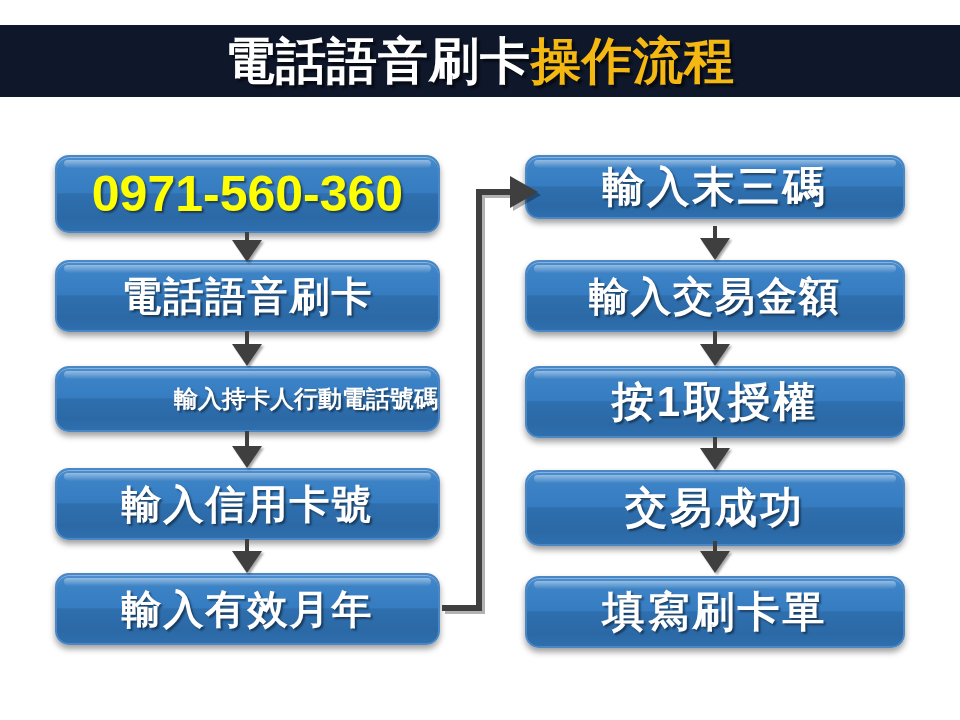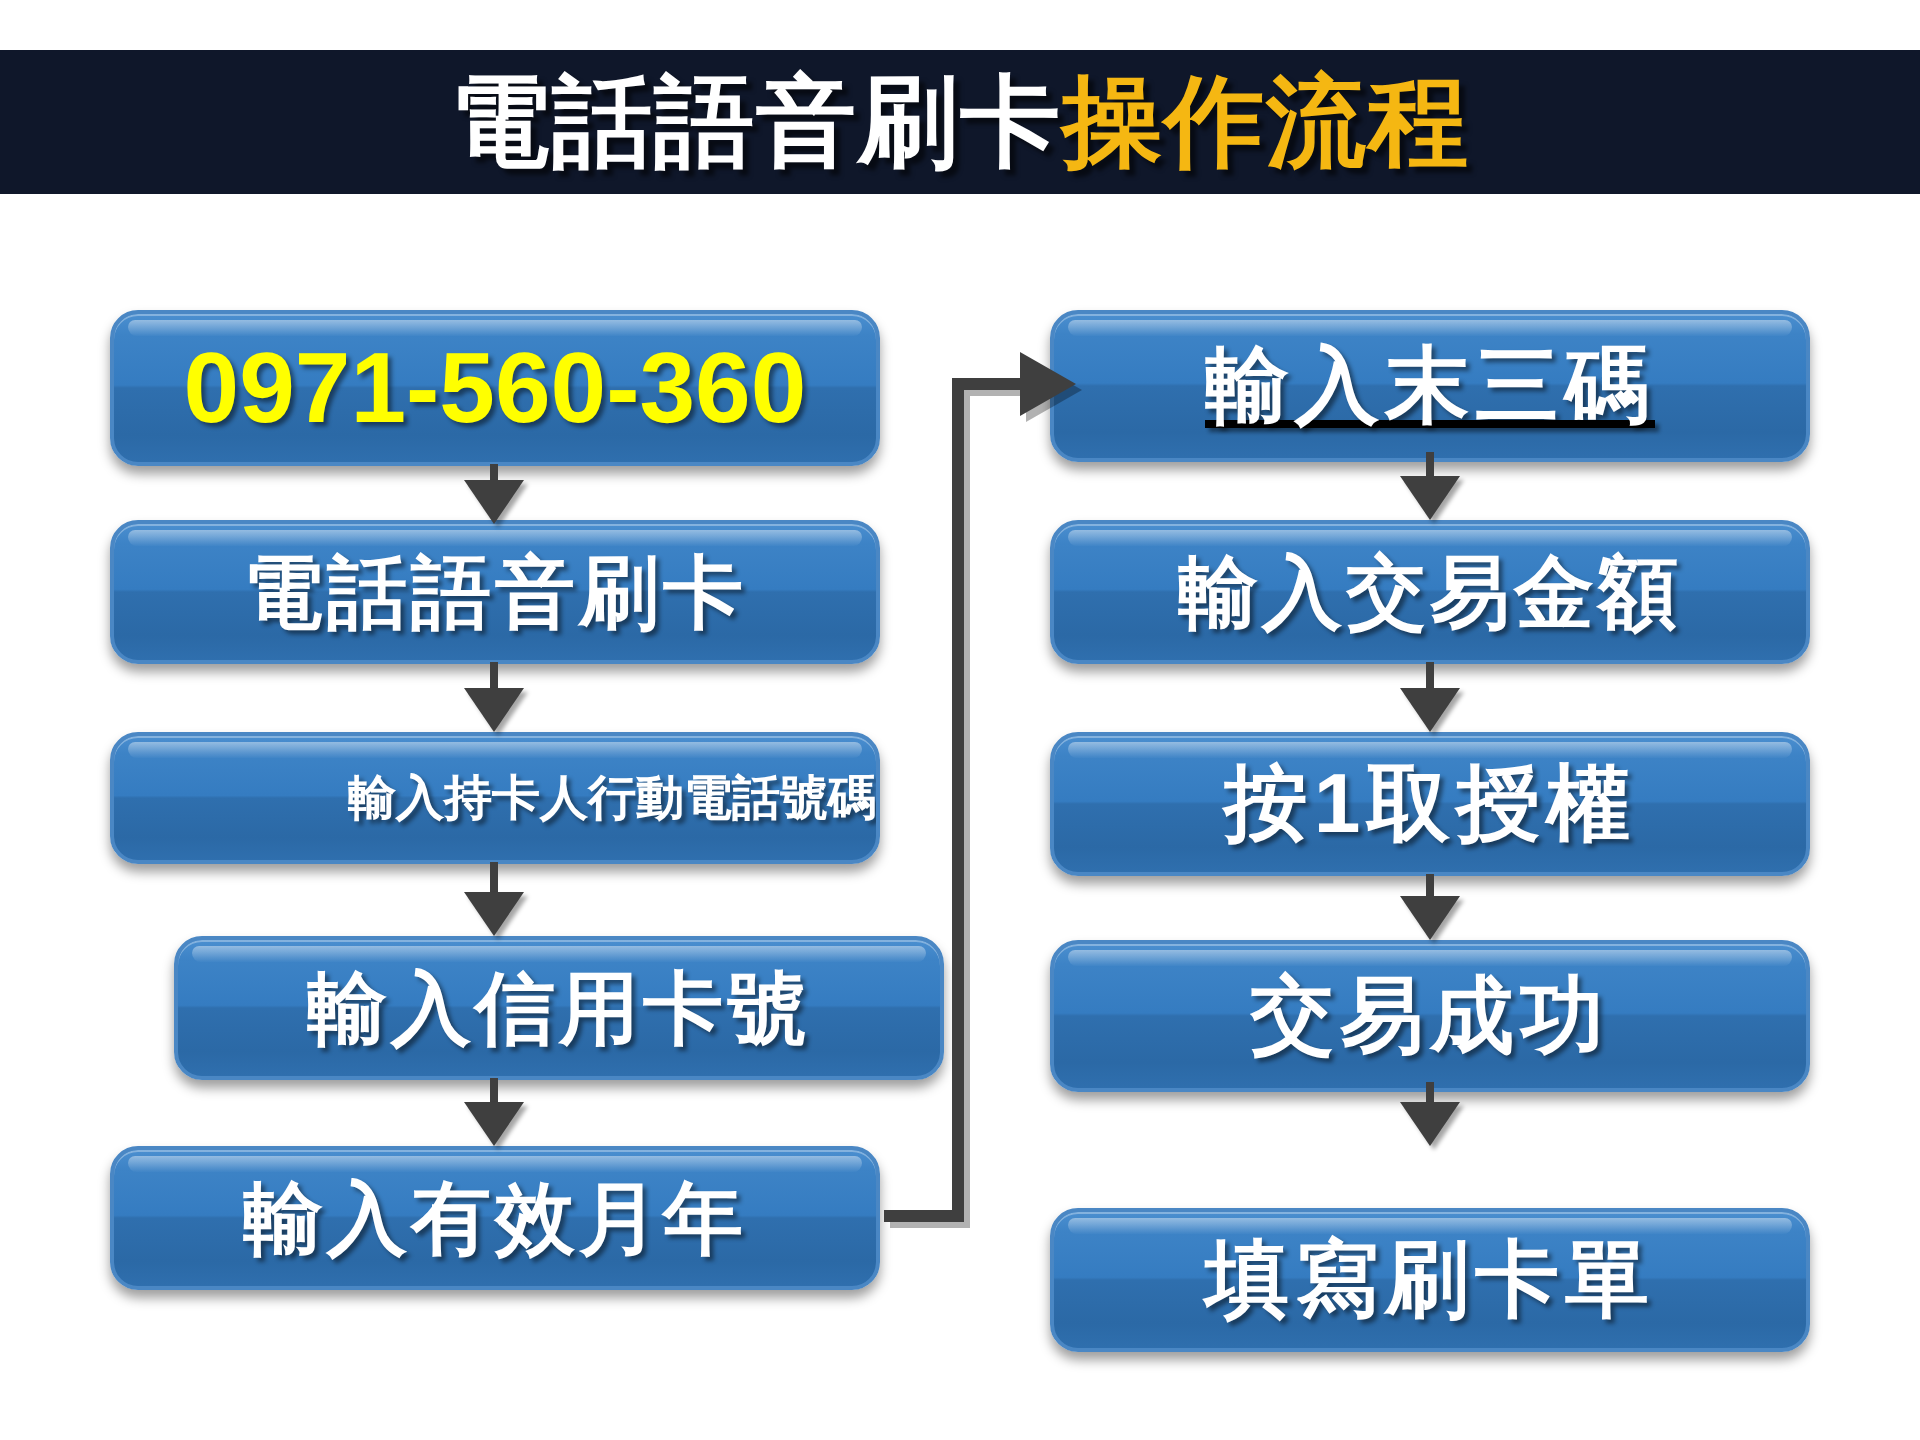--- a/index.html
+++ b/index.html
@@ -144,45 +144,45 @@
 </div>
 
 <div class="flow-box" style="left:55px; top:260px; width:385px; height:72px;">
   <span class="flow-label size-md">電話語音刷卡</span>
 </div>
 
 <div class="flow-box" style="left:55px; top:366px; width:385px; height:66px;justify-content:flex-end;">
   <span class="flow-label size-sm">輸入持卡人行動電話號碼</span>
 </div>
 
-<div class="flow-box" style="left:55px; top:468px; width:385px; height:72px;margin-left:32px;">
+<div class="flow-box" style="left:55px; top:468px; width:385px; height:72px;">
   <span class="flow-label size-md">輸入信用卡號</span>
 </div>
 
 <div class="flow-box" style="left:55px; top:573px; width:385px; height:72px;">
   <span class="flow-label size-md">輸入有效月年</span>
 </div>
 
-<div class="flow-box" style="left:525px; top:155px; width:380px; height:76px;text-decoration:underline;">
+<div class="flow-box" style="left:525px; top:155px; width:380px; height:64px;">
   <span class="flow-label size-lg">輸入末三碼</span>
 </div>
 
 <div class="flow-box" style="left:525px; top:260px; width:380px; height:72px;">
   <span class="flow-label size-md">輸入交易金額</span>
 </div>
 
 <div class="flow-box" style="left:525px; top:366px; width:380px; height:72px;">
   <span class="flow-label size-lg">按1取授權</span>
 </div>
 
 <div class="flow-box" style="left:525px; top:470px; width:380px; height:76px;">
   <span class="flow-label size-lg">交易成功</span>
 </div>
 
-<div class="flow-box" style="left:525px; top:604px; width:380px; height:72px;">
+<div class="flow-box" style="left:525px; top:576px; width:380px; height:72px;">
   <span class="flow-label size-lg">填寫刷卡單</span>
 </div>
 
 <div class="down-arrow" style="left:232px; top:232px; height:30px;">
   <div class="stem" style="height:10px;"></div>
   <div class="head" style="top:8px;"></div>
 </div>
 <div class="down-arrow" style="left:232px; top:331px; height:36px;">
   <div class="stem" style="height:14px;"></div>
   <div class="head" style="top:13px;"></div>

